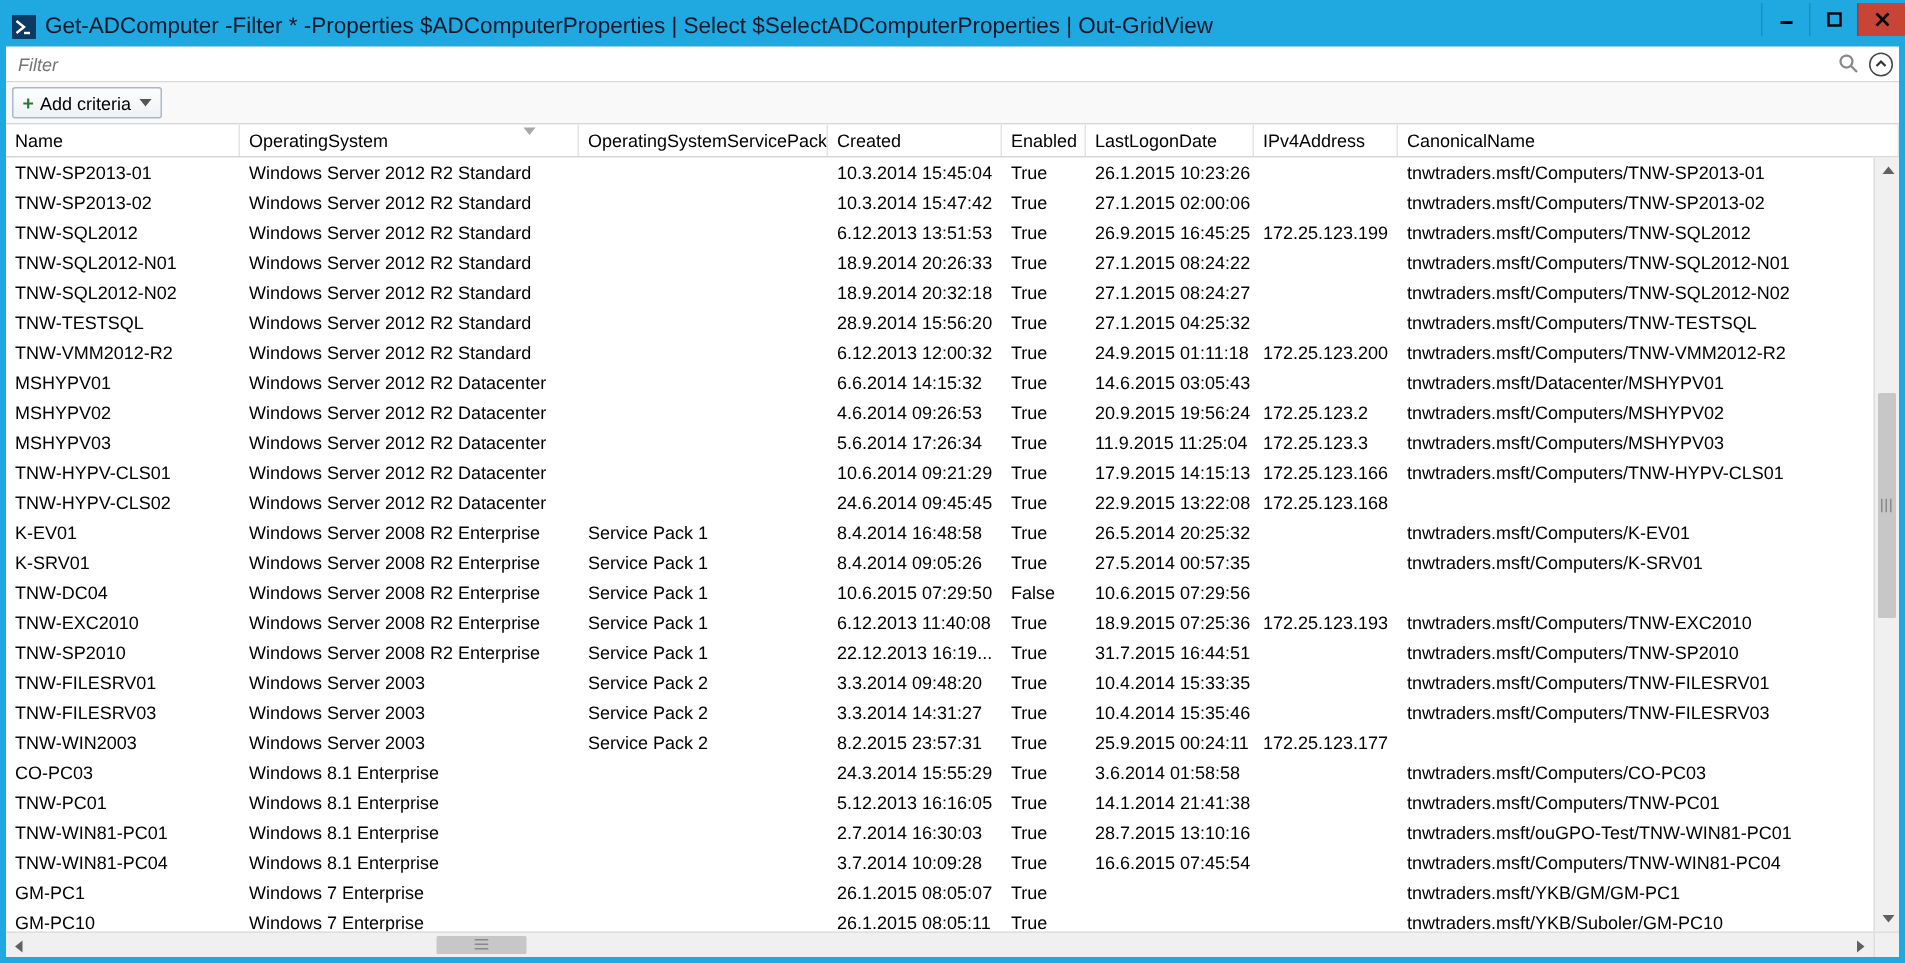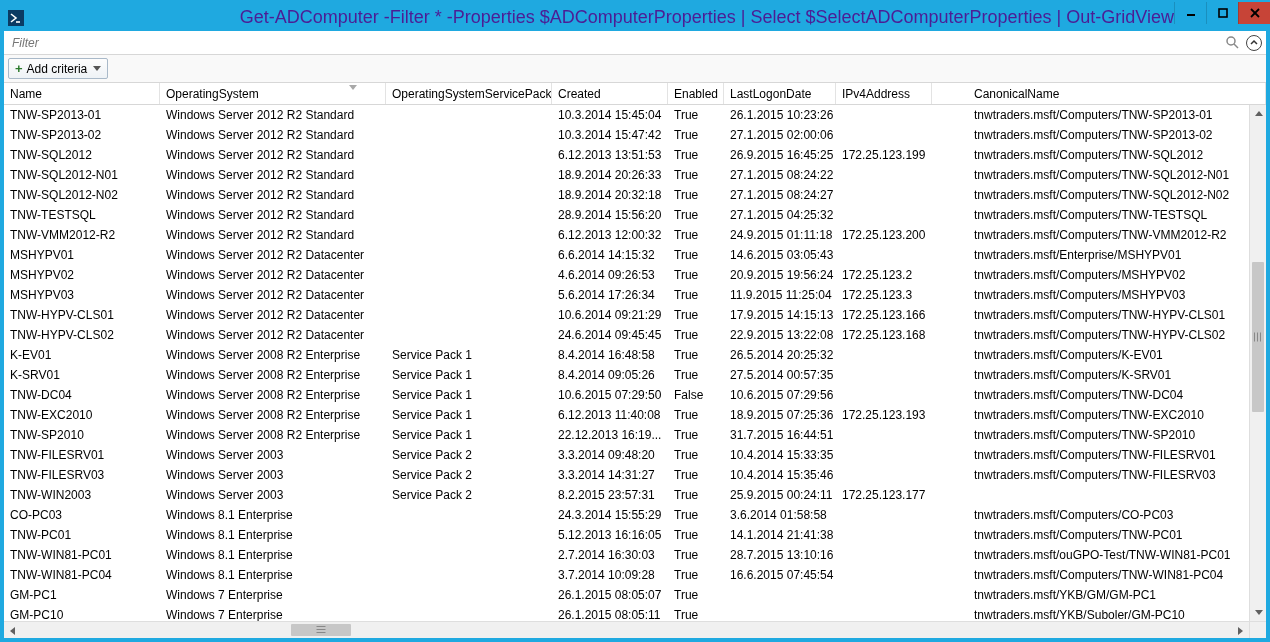--- a/index.html
+++ b/index.html
@@ -30,23 +30,23 @@
     position: relative;
     flex: 0 0 auto;
   }
   .titlebar .app-icon {
     width: 16px; height: 16px;
     margin: 0 6px 0 4px;
     display: flex; align-items: center; justify-content: center;
   }
   .titlebar .title {
     flex: 1;
-    text-align: right;
-    color: #4c1d95;
-    font-size: 18px;
+    text-align: left;
+    color: #0f172a;
+    font-size: 15px;
     white-space: nowrap;
     overflow: hidden;
   }
   .titlebar .controls {
     display: flex;
     height: 100%;
     align-items: stretch;
     margin-right: -4px;
     margin-top: -4px;
   }
@@ -167,21 +167,21 @@
     right: 28px;
   }
 
   .c-name   { width: 156px; }
   .c-os     { width: 226px; }
   .c-sp     { width: 166px; }
   .c-created{ width: 116px; }
   .c-enabled{ width: 56px; }
   .c-logon  { width: 112px; }
   .c-ip     { width: 96px;  }
-  .c-canon  { flex: 1; margin-left: 36px;      }
+  .c-canon  { flex: 1;      }
 
   
   .grid-body {
     flex: 1 1 auto;
     overflow: hidden;
     position: relative;
   }
   .grid-body-inner {
     position: absolute;
     left: 0; top: 0; right: 17px; bottom: 17px;
@@ -441,21 +441,21 @@
             <div class="cell c-canon c-canon-cell">tnwtraders.msft/Computers/TNW-VMM2012-R2</div>
           </div>
           <div class="row">
             <div class="cell c-name">MSHYPV01</div>
             <div class="cell c-os">Windows Server 2012 R2 Datacenter</div>
             <div class="cell c-sp"></div>
             <div class="cell c-created">6.6.2014 14:15:32</div>
             <div class="cell c-enabled">True</div>
             <div class="cell c-logon">14.6.2015 03:05:43</div>
             <div class="cell c-ip"></div>
-            <div class="cell c-canon c-canon-cell">tnwtraders.msft/Enterprise/MSHYPV01</div>
+            <div class="cell c-canon c-canon-cell">tnwtraders.msft/Datacenter/MSHYPV01</div>
           </div>
           <div class="row">
             <div class="cell c-name">MSHYPV02</div>
             <div class="cell c-os">Windows Server 2012 R2 Datacenter</div>
             <div class="cell c-sp"></div>
             <div class="cell c-created">4.6.2014 09:26:53</div>
             <div class="cell c-enabled">True</div>
             <div class="cell c-logon">20.9.2015 19:56:24</div>
             <div class="cell c-ip">172.25.123.2</div>
             <div class="cell c-canon c-canon-cell">tnwtraders.msft/Computers/MSHYPV02</div>
@@ -481,21 +481,20 @@
             <div class="cell c-canon c-canon-cell">tnwtraders.msft/Computers/TNW-HYPV-CLS01</div>
           </div>
           <div class="row">
             <div class="cell c-name">TNW-HYPV-CLS02</div>
             <div class="cell c-os">Windows Server 2012 R2 Datacenter</div>
             <div class="cell c-sp"></div>
             <div class="cell c-created">24.6.2014 09:45:45</div>
             <div class="cell c-enabled">True</div>
             <div class="cell c-logon">22.9.2015 13:22:08</div>
             <div class="cell c-ip">172.25.123.168</div>
-            <div class="cell c-canon c-canon-cell">tnwtraders.msft/Computers/TNW-HYPV-CLS02</div>
           </div>
           <div class="row">
             <div class="cell c-name">K-EV01</div>
             <div class="cell c-os">Windows Server 2008 R2 Enterprise</div>
             <div class="cell c-sp">Service Pack 1</div>
             <div class="cell c-created">8.4.2014 16:48:58</div>
             <div class="cell c-enabled">True</div>
             <div class="cell c-logon">26.5.2014 20:25:32</div>
             <div class="cell c-ip"></div>
             <div class="cell c-canon c-canon-cell">tnwtraders.msft/Computers/K-EV01</div>
@@ -511,21 +510,20 @@
             <div class="cell c-canon c-canon-cell">tnwtraders.msft/Computers/K-SRV01</div>
           </div>
           <div class="row">
             <div class="cell c-name">TNW-DC04</div>
             <div class="cell c-os">Windows Server 2008 R2 Enterprise</div>
             <div class="cell c-sp">Service Pack 1</div>
             <div class="cell c-created">10.6.2015 07:29:50</div>
             <div class="cell c-enabled">False</div>
             <div class="cell c-logon">10.6.2015 07:29:56</div>
             <div class="cell c-ip"></div>
-            <div class="cell c-canon c-canon-cell">tnwtraders.msft/Computers/TNW-DC04</div>
           </div>
           <div class="row">
             <div class="cell c-name">TNW-EXC2010</div>
             <div class="cell c-os">Windows Server 2008 R2 Enterprise</div>
             <div class="cell c-sp">Service Pack 1</div>
             <div class="cell c-created">6.12.2013 11:40:08</div>
             <div class="cell c-enabled">True</div>
             <div class="cell c-logon">18.9.2015 07:25:36</div>
             <div class="cell c-ip">172.25.123.193</div>
             <div class="cell c-canon c-canon-cell">tnwtraders.msft/Computers/TNW-EXC2010</div>

